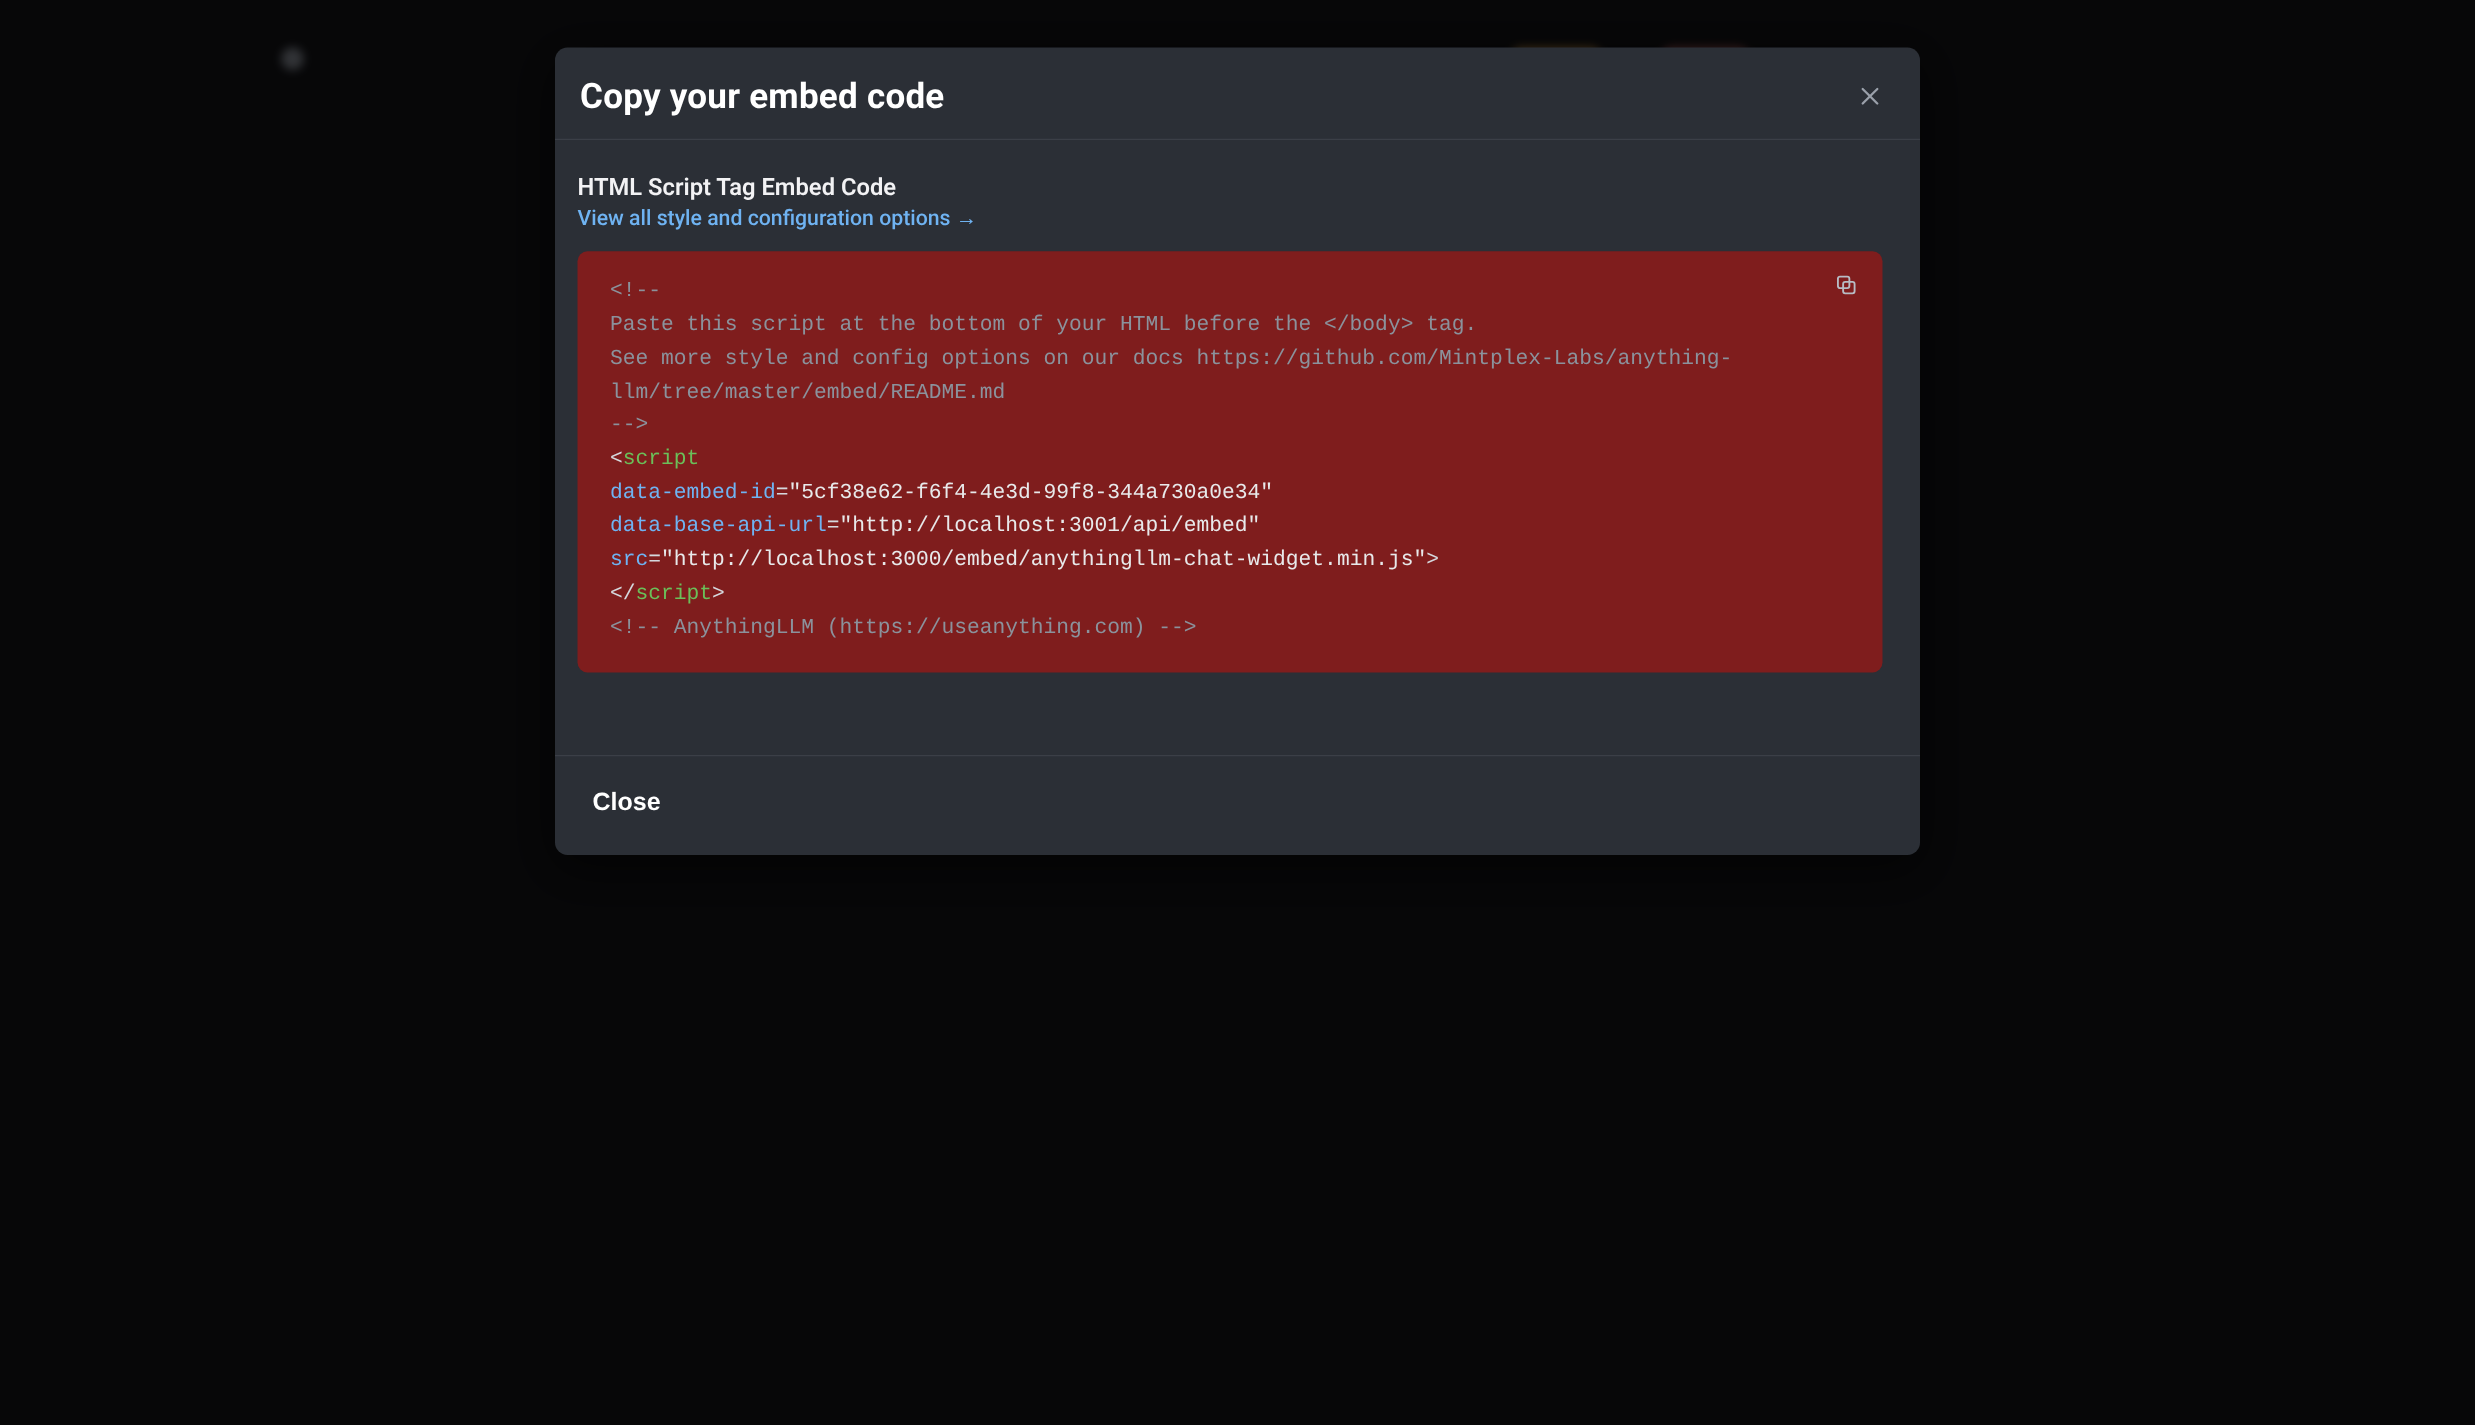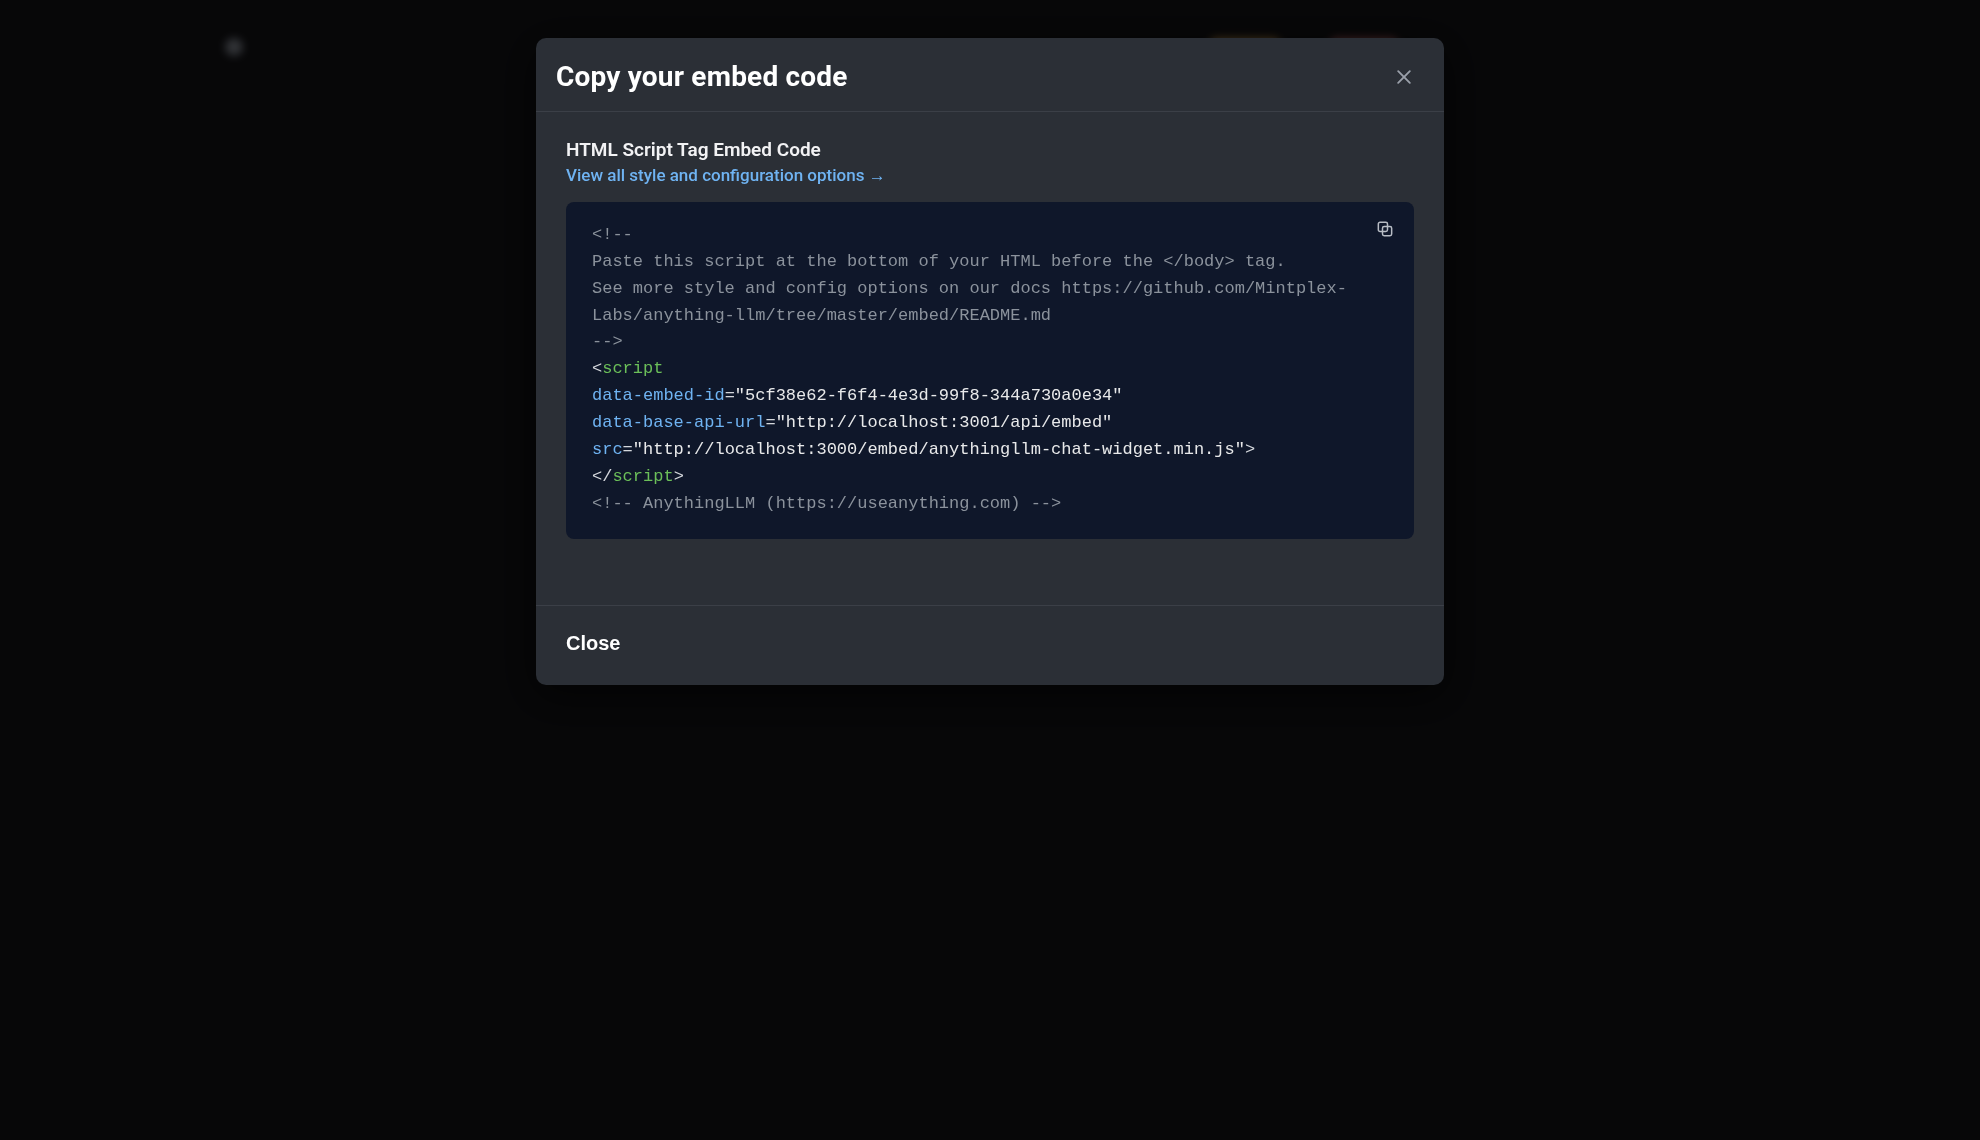--- a/index.html
+++ b/index.html
@@ -13,21 +13,21 @@
   .modal-overlay {
     position: fixed;
     inset: 0;
     background: rgba(0,0,0,0.45);
     display: flex;
     align-items: flex-start;
     justify-content: center;
     padding-top: 38px;
   }
   .modal {
-    width: 908px;
+    width: 1092px;
     max-width: 94%;
     background: #2b2f36;
     border-radius: 10px;
     box-shadow: 0 10px 40px rgba(0,0,0,0.6);
     overflow: hidden;
     display: flex;
     flex-direction: column;
   }
   .modal-header {
     display: flex;
@@ -44,21 +44,21 @@
   }
   .close-x {
     width: 28px; height: 28px;
     display:flex; align-items:center; justify-content:center;
     cursor:pointer;
     color:#9aa0aa;
   }
   .close-x svg { width:20px; height:20px; stroke:currentColor; }
 
   .modal-body {
-    padding: 26px 30px 30px 30px;
+    padding: 26px 30px 30px 18px;
   }
   .section-title {
     font-size: 19px;
     font-weight: 600;
     color:#f2f2f4;
     margin-bottom: 4px;
   }
   .section-desc {
     font-size: 16px;
     line-height: 1.35;
@@ -73,21 +73,21 @@
     font-weight:500;
     color:#6fb3f2;
     text-decoration:none;
     cursor:pointer;
     justify-content:flex-end;
   }
 
   .code-box {
     position:relative;
     margin-top: 16px;
-    background:#0f172a;
+    background:#7f1d1d;
     border-radius: 8px;
     padding: 20px 26px 22px 26px;
   }
   .copy-btn {
     position:absolute;
     top:14px; right:16px;
     width:26px; height:26px;
     display:flex; align-items:center; justify-content:center;
     cursor:pointer;
     color:#b7bcc4;

